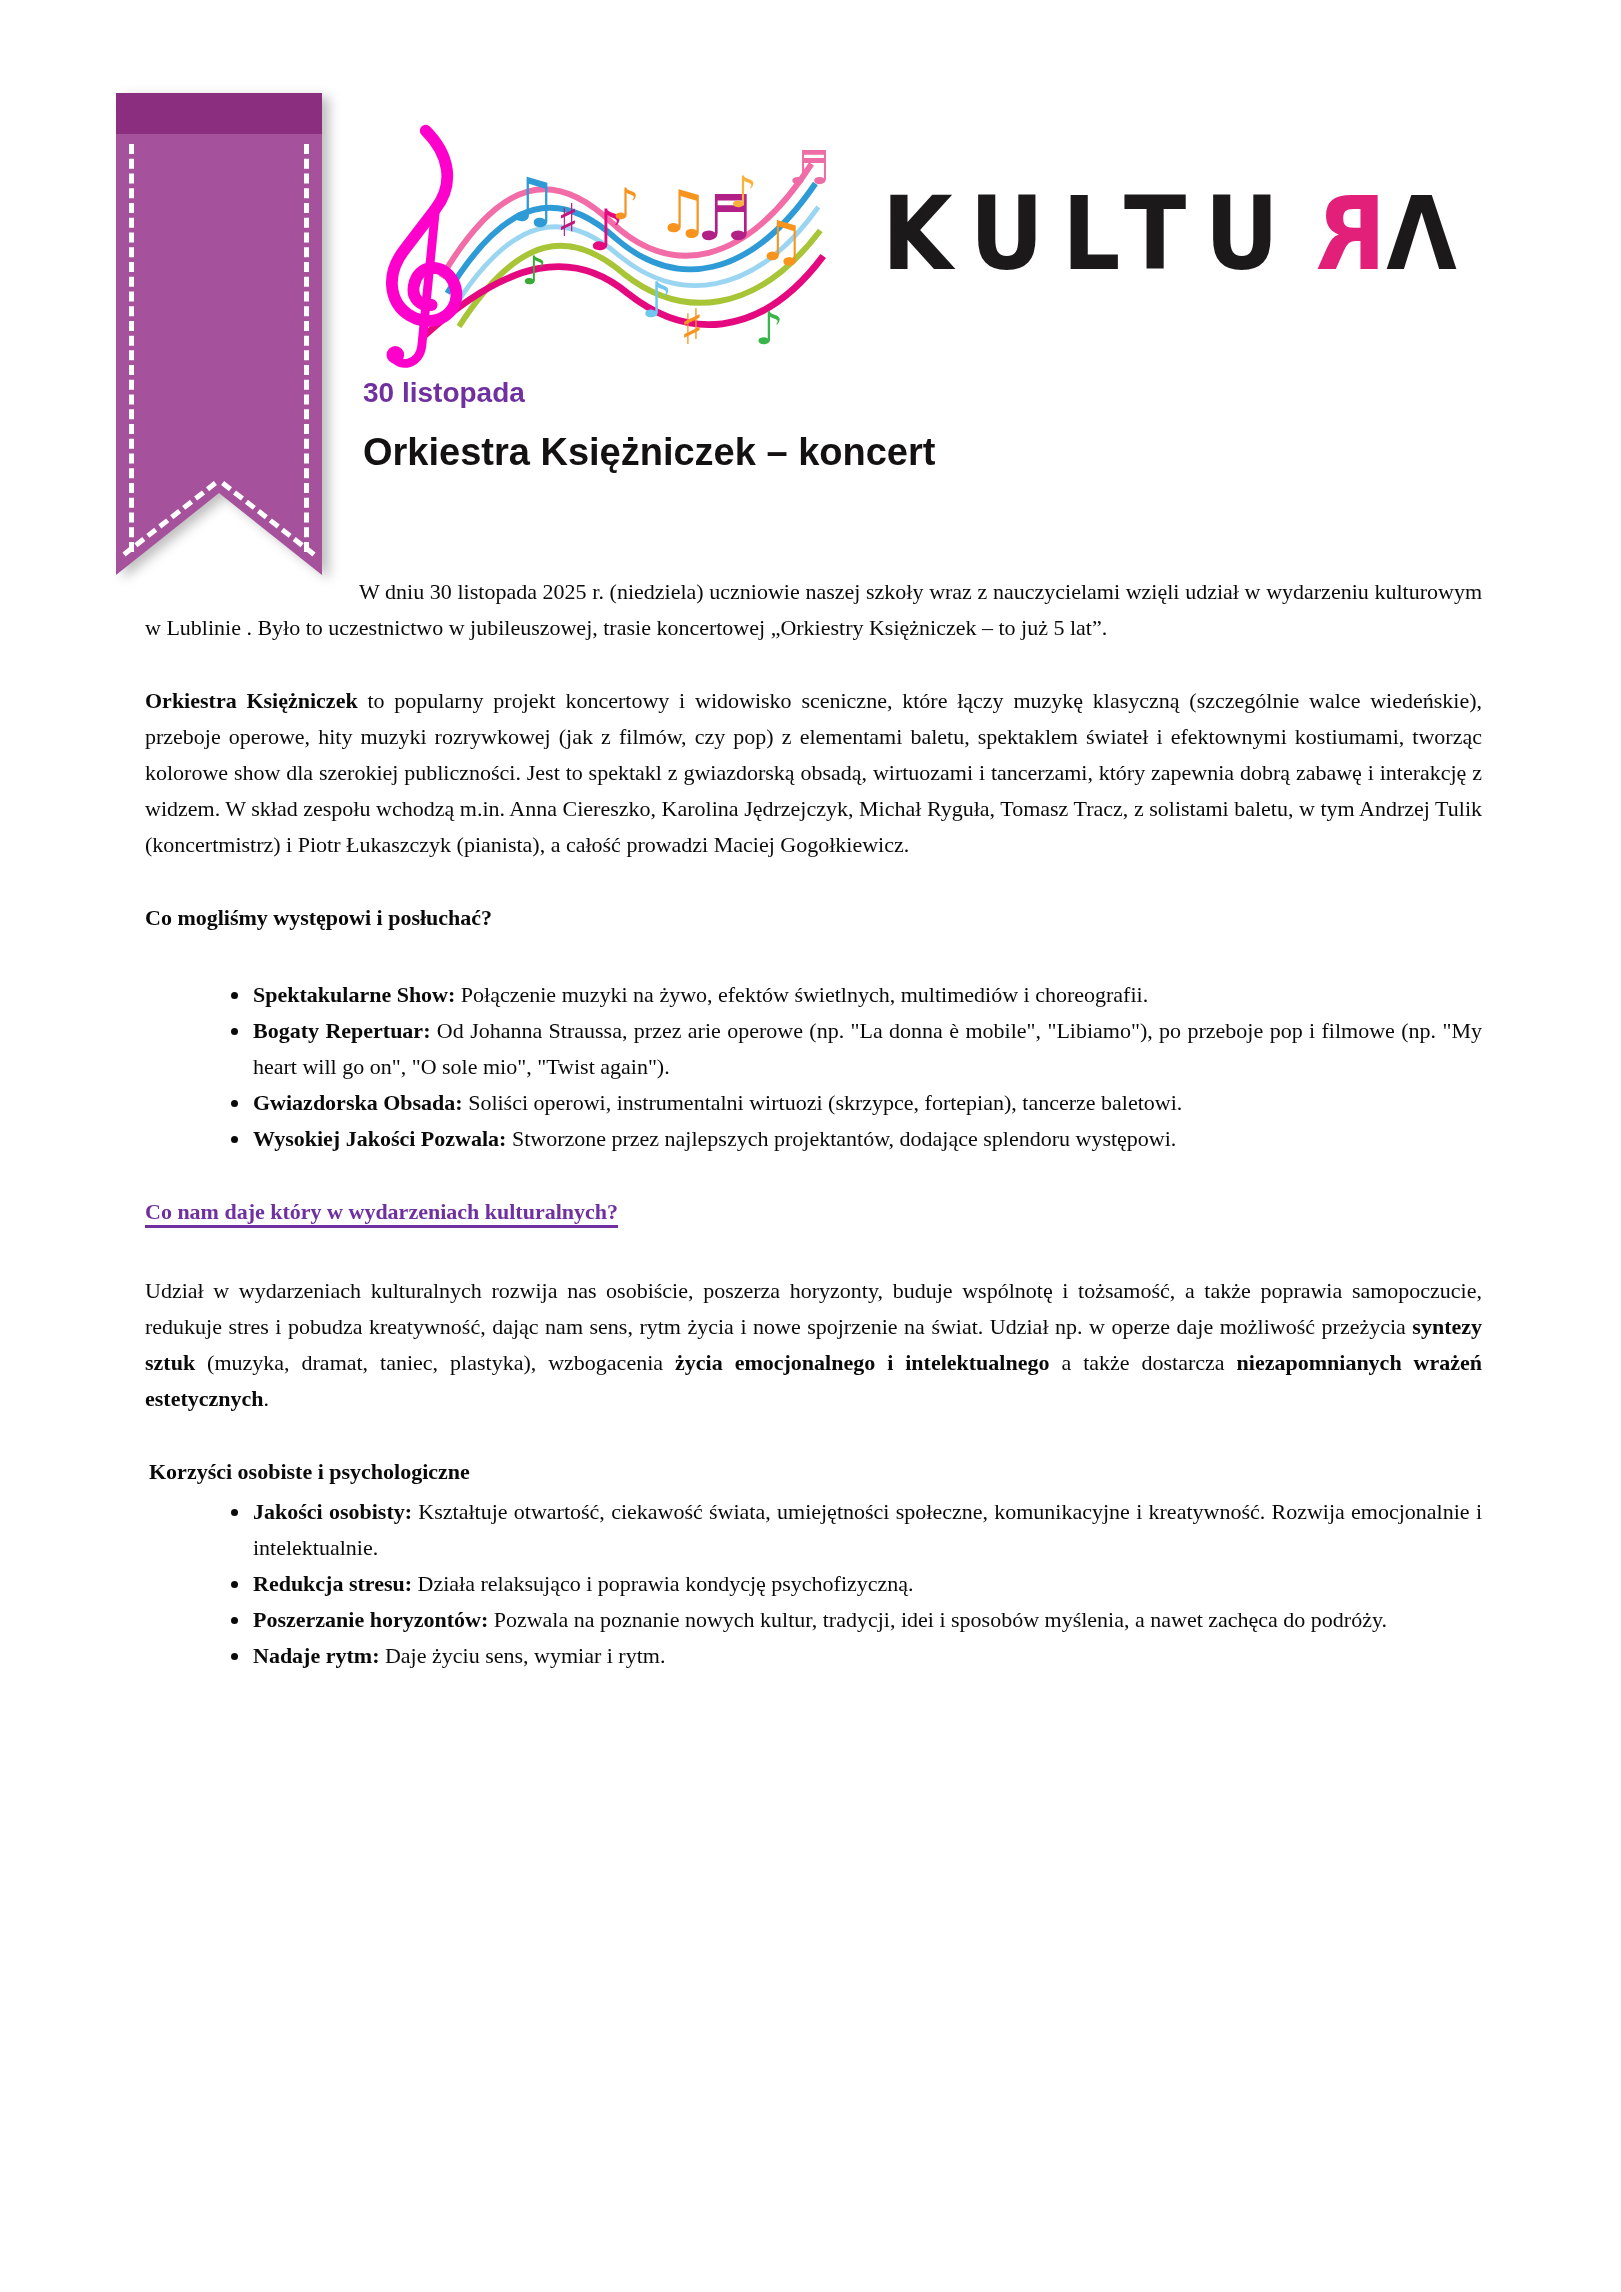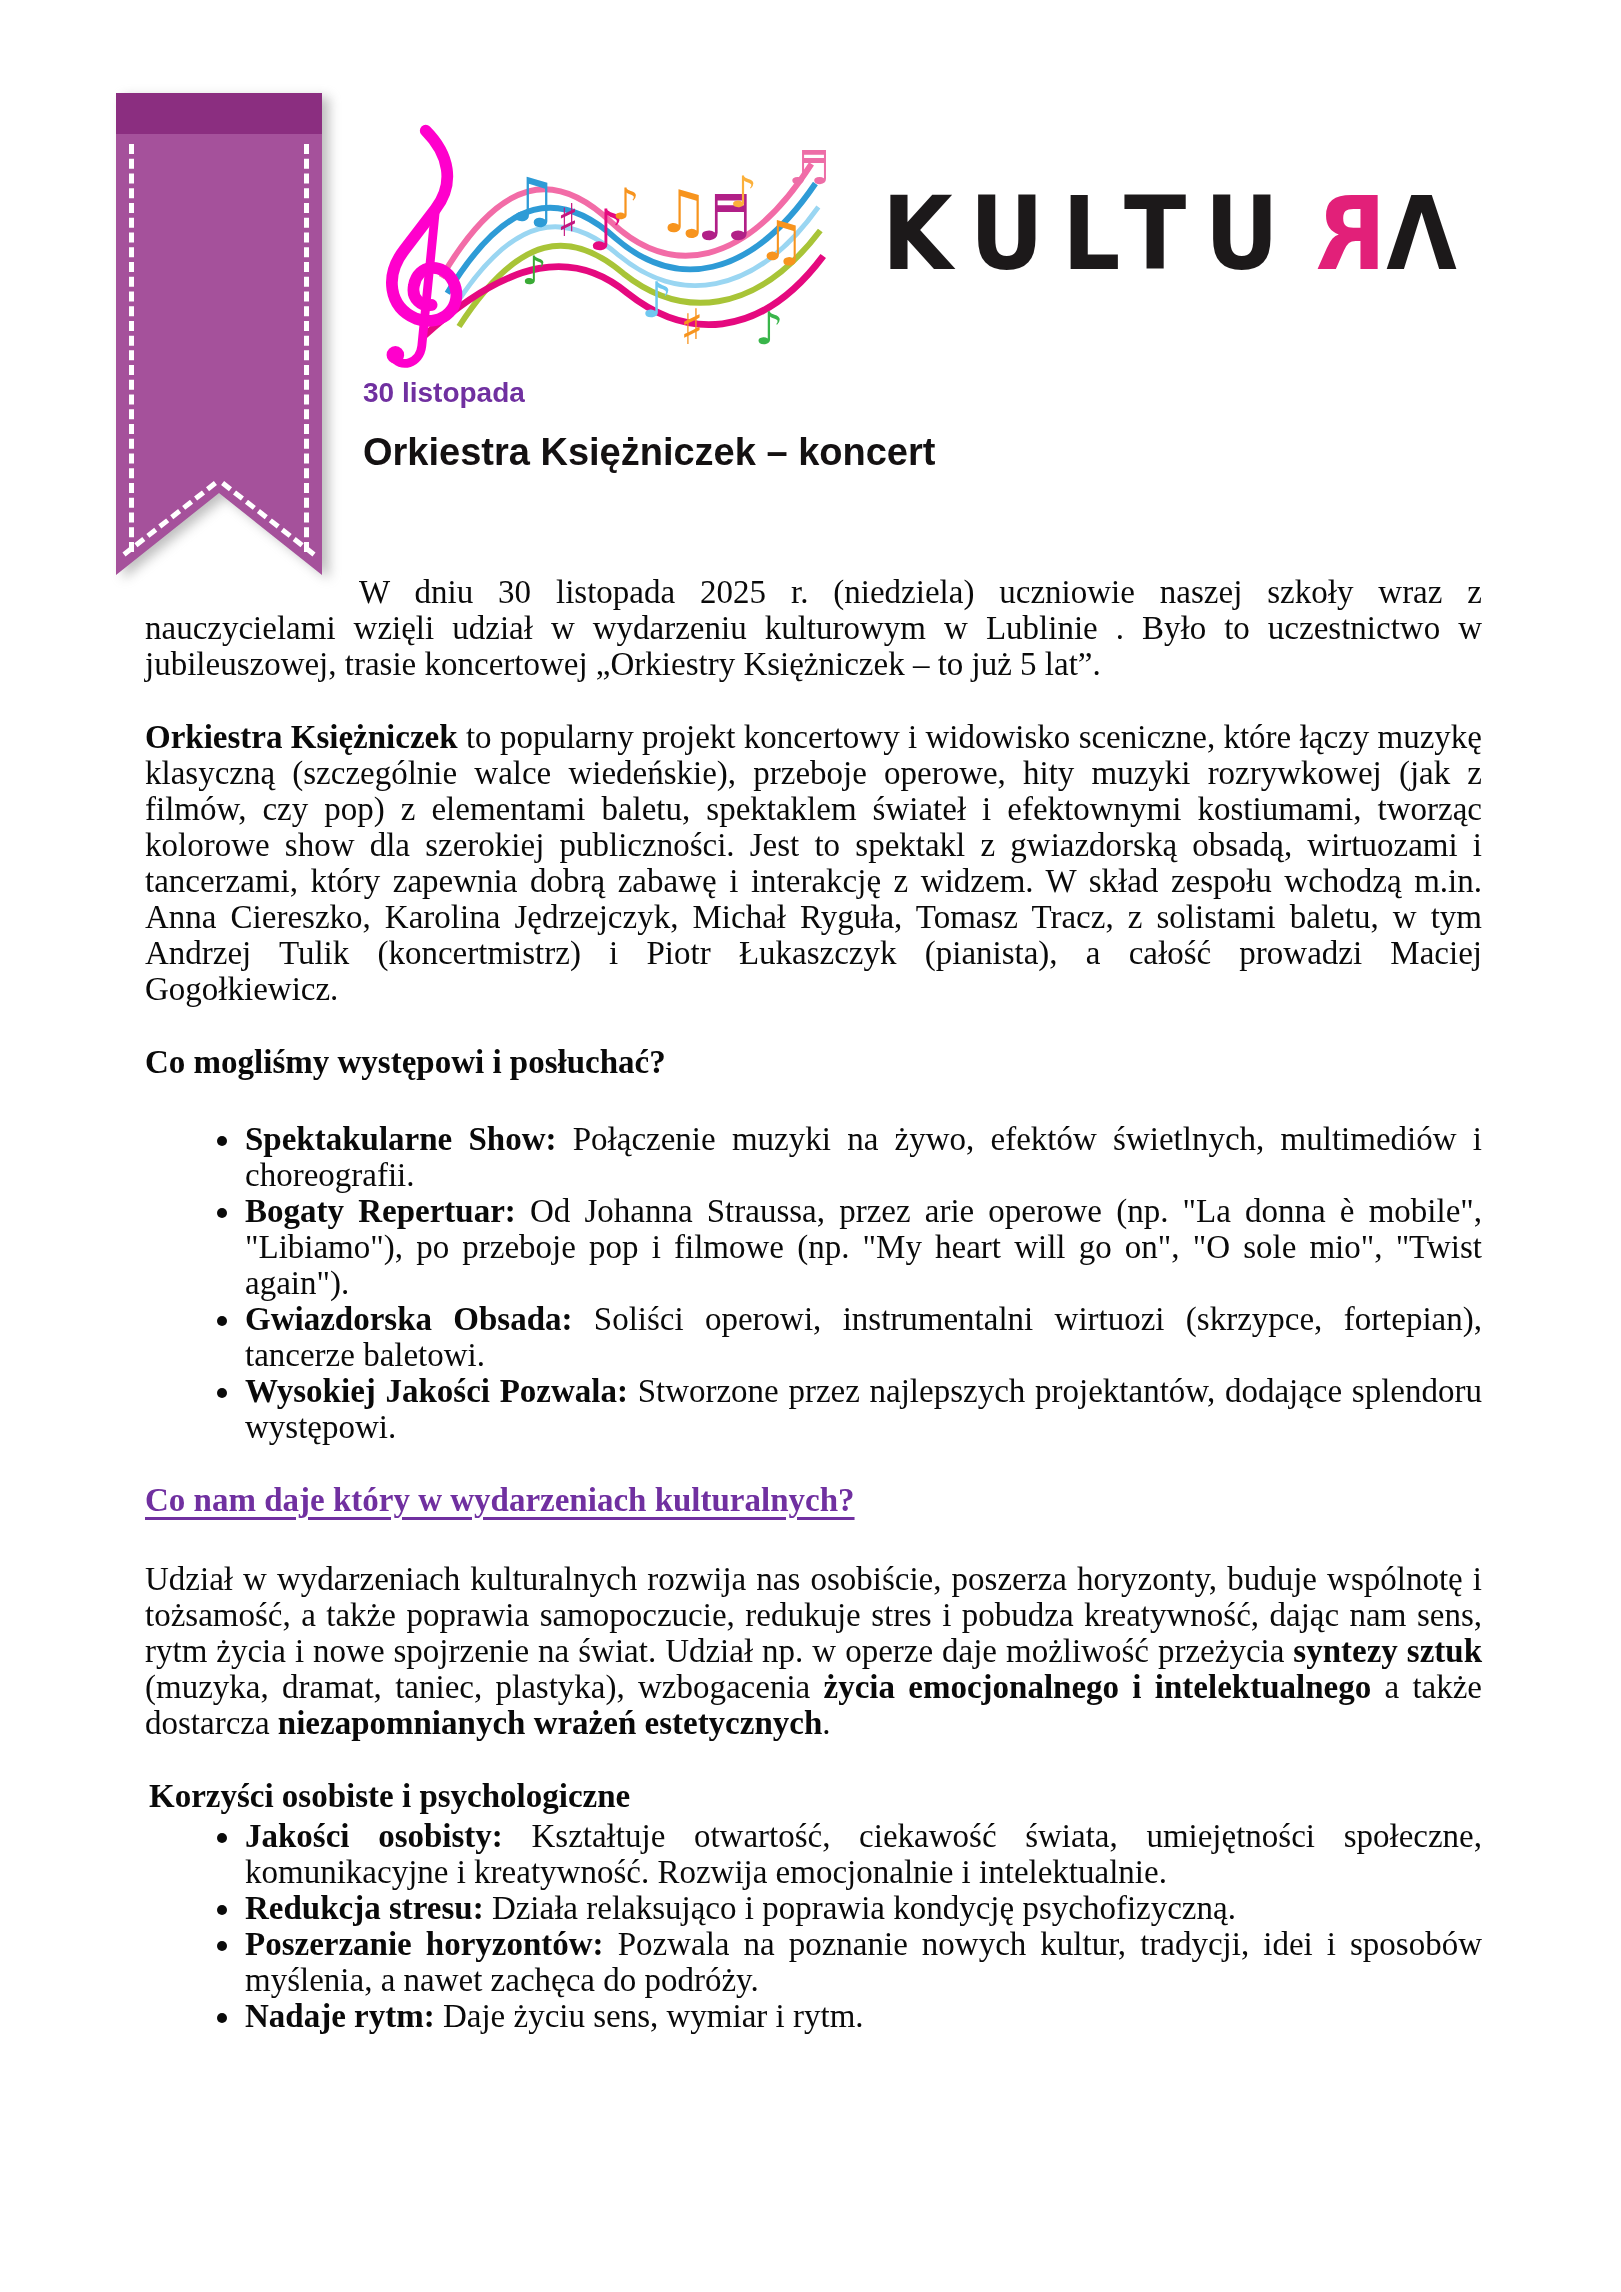--- a/index.html
+++ b/index.html
@@ -31,29 +31,29 @@
     transform:scale(.95,1.05);transform-origin:left top;}
   .logo .pink{color:#E22079;display:inline-block;transform:scaleX(-1);}
   .logo .lam{display:inline-block;}
 
   .date-heading{position:absolute;left:363px;top:377px;
     font-family:"Liberation Sans",sans-serif;font-weight:bold;font-size:28px;color:#7030A0;}
   .doc-title{position:absolute;left:363px;top:431px;
     font-family:"Liberation Sans",sans-serif;font-weight:bold;font-size:38px;color:#141112;}
 
   
-  .content{margin:9.8px 139px 0 145px;font-size:33px;line-height:36px;}
+  .content{margin:9.8px 139px 0 145px;font-size:22px;line-height:36px;}
   .para{margin:0 0 37px 0;text-align:justify;}
   .para.indent{text-indent:214px;}
   .h-serif{font-weight:bold;margin:0 0 41px 0;}
   .h-serif.tight{margin:4px;}
   .h-purple{color:#7030A0;text-decoration:underline;text-decoration-thickness:2.9px;
     text-underline-offset:5.9px;margin:13.7px 0 43px 0;}
   ul.bullets{list-style:disc;margin:0 0 37px 0;padding-left:98px;}
-  ul.bullets li{text-align:justify;padding-left:2px;}
+  ul.bullets li{text-align:justify;padding-left:2px;margin-left:8px;}
   b{font-weight:bold;}
 </style>
 </head>
 <body>
 
 <div class="page">
 
   <div class="header">
 
     <div class="ribbon-wrap">

